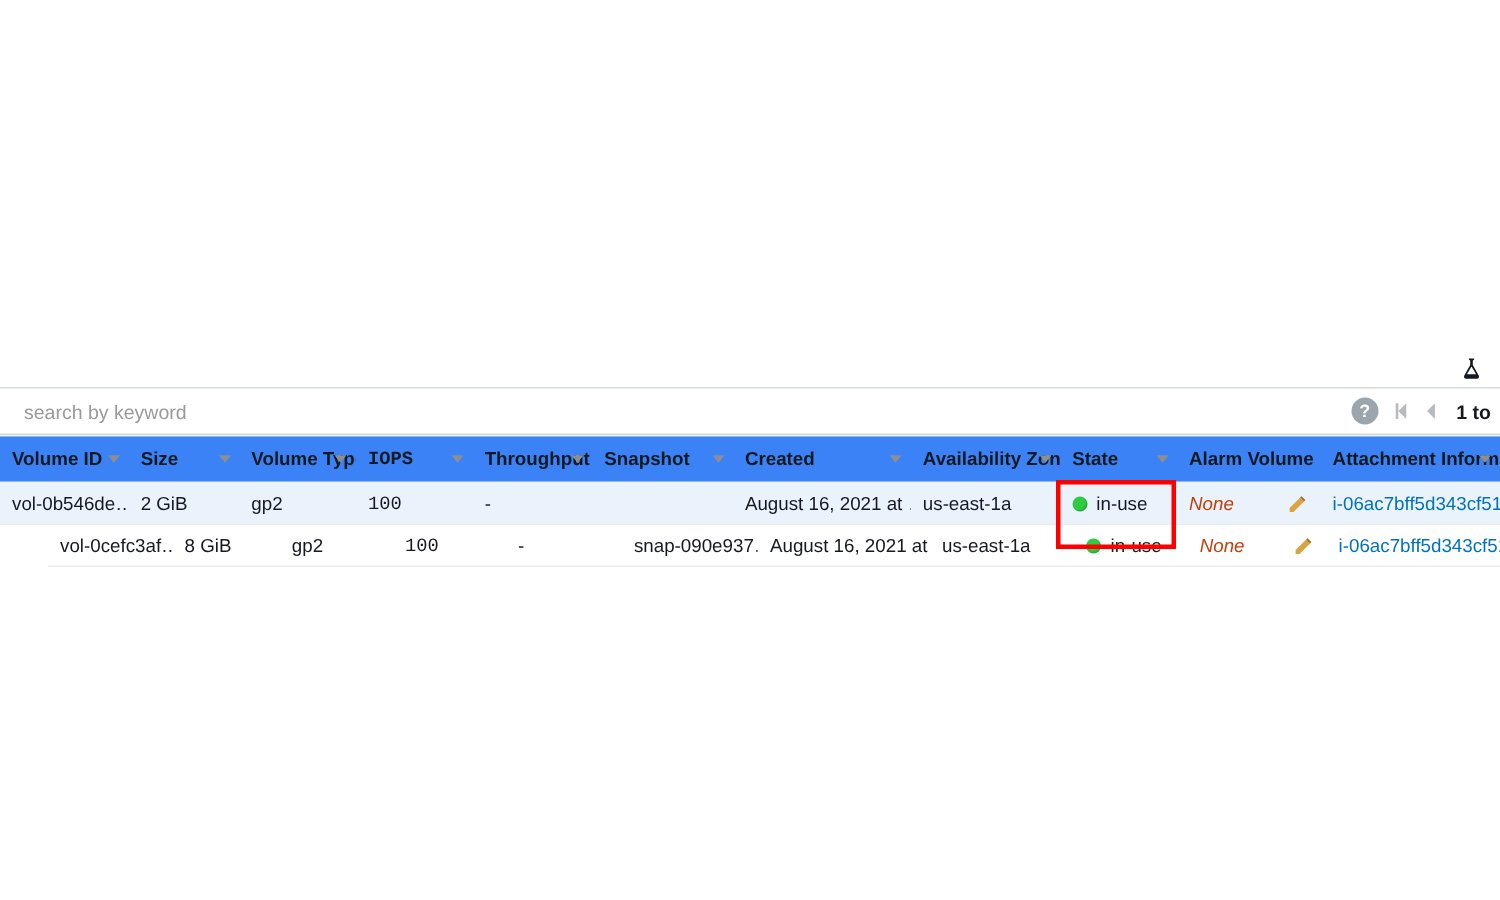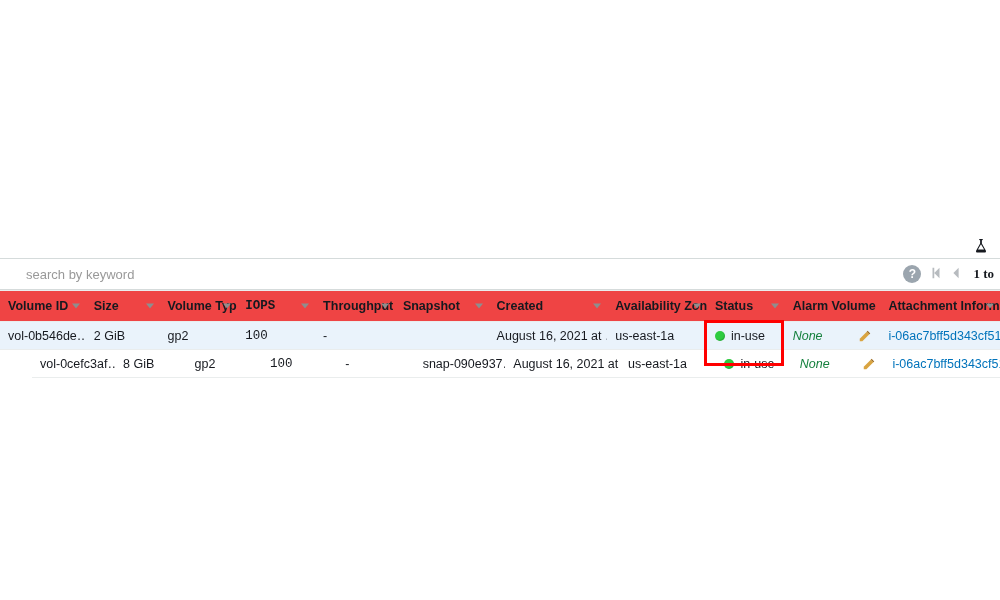--- a/index.html
+++ b/index.html
@@ -31,57 +31,56 @@
       border-bottom: 1px solid #d5dbdb;
       background: #fff;
       padding: 0 6px 0 0;
     }
     .search-input {
       flex: 1;
       border: none;
       outline: none;
       font-size: 13px;
       color: #545b64;
-      padding: 6px 26px;
+      padding: 6px 16px;
       height: 30px;
       background: transparent;
     }
     .search-input::placeholder { color: #999; font-style: normal; }
     .help-circle {
       width: 18px; height: 18px;
       border-radius: 50%;
       background: #9ba5ae;
       color: #fff;
       font-size: 12px;
       font-weight: bold;
       display: flex; align-items: center; justify-content: center;
       margin: 0 8px;
     }
     .pager {
       display: flex;
       align-items: flex-start;
       gap: 6px;
       color: #9ba5ae;
-      font-family: Liberation Serif, serif;
     }
     .pager svg { width: 14px; height: 14px; fill: #b7bbbf; }
     .pager-label { color: #16191f; font-weight: 700; margin-left: 4px; }
     .table {
       position: absolute;
       top: 290px;
       left: 0;
       right: 0;
     }
     .thead, .row {
       display: flex;
       align-items: center;
       border-bottom: 1px solid #eaeded;
       height: 28px;
     }
-    .thead { height: 32px; font-weight: 700; font-size: 12.5px; background: #ef4444; border-top: 1px solid #eaeded; }
+    .thead { height: 32px; font-weight: 700; font-size: 12.5px; background: #3b82f6; border-top: 1px solid #eaeded; }
     .cell {
       padding: 0 8px;
       display: flex;
       align-items: center;
       white-space: nowrap;
       overflow: hidden;
       text-overflow: ellipsis;
       font-size: 12.5px;
       color: #16191f;
     }
@@ -108,21 +107,21 @@
     .col-alarm   { width: 96px; }
     .col-attach  { width: 120px; }
     .row { font-size: 12.5px; }
     .row.selected { background: #eaf3fb; }
     .row:not(.selected) { background: #fff; margin-left: 32px; }
     .status-dot {
       width: 10px; height: 10px; border-radius: 50%;
       background: #2ecc40; margin-right: 6px;
       box-shadow: inset -1px -1px 1px rgba(0,0,0,0.15);
     }
-    .alarm-none { font-style: italic; color: #15803d; }
+    .alarm-none { font-style: italic; color: #c2410c; }
     .pencil-icon { width: 14px; height: 14px; margin-left: auto; }
     .link { color: #0073bb; }
     .state-highlight {
       position: absolute;
       border: 3px solid #ff0000;
       pointer-events: none;
       left: 704px;
       top: 320px;
       width: 80px;
       height: 46px;
@@ -179,21 +178,21 @@
       </div>
     <div class="cell th col-created">
         <span>Created</span>
         <span class="sort-caret"></span>
       </div>
     <div class="cell th col-az">
         <span>Availability Zone</span>
         <span class="sort-caret"></span>
       </div>
     <div class="cell th col-state">
-        <span>Status</span>
+        <span>State</span>
         <span class="sort-caret"></span>
       </div>
     <div class="cell th col-alarm">
         <span>Alarm Volume</span>
       </div>
     <div class="cell th col-attach">
         <span>Attachment Information</span>
         <span class="sort-caret"></span>
       </div>
   </div>

